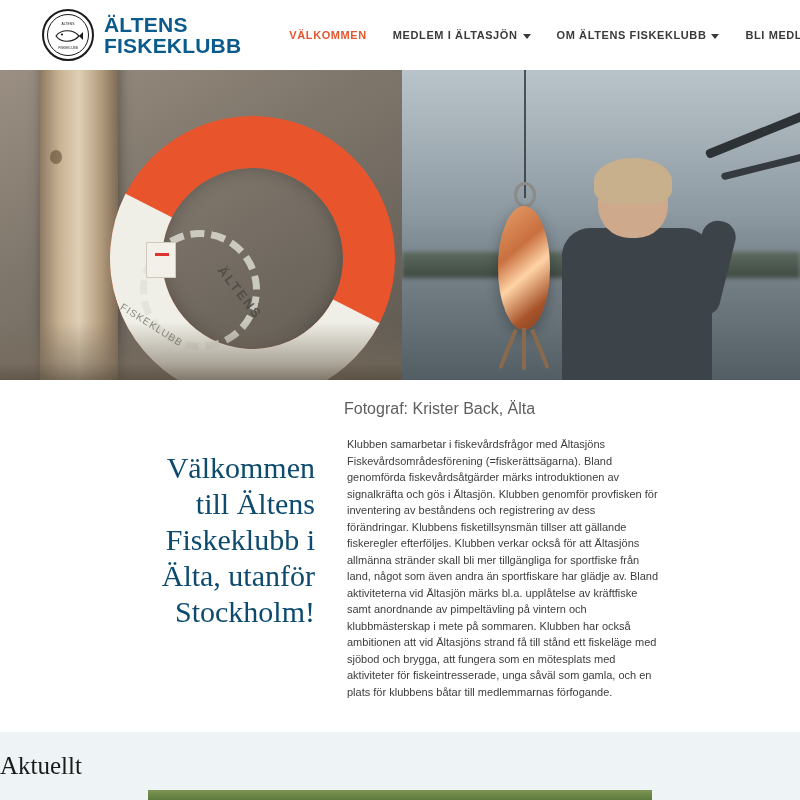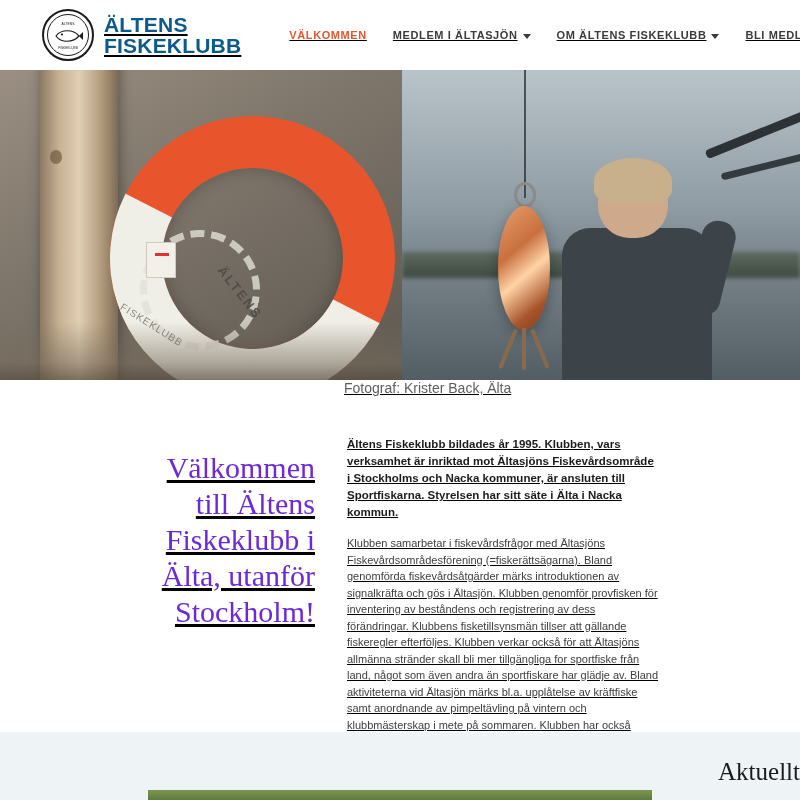--- a/index.html
+++ b/index.html
@@ -3,21 +3,21 @@
 <meta charset="utf-8">
 <style>
   * { box-sizing: border-box; margin: 0; padding: 0; }
   html, body {
     width: 800px;
     height: 800px;
     overflow: hidden;
     background: #ffffff;
     font-family: "Liberation Sans", sans-serif;
   }
-  .page { width: 800px; height: 800px; position: relative; overflow: hidden; text-decoration: underline; }
+  .page { width: 800px; height: 800px; position: relative; overflow: hidden; }
 
   
   .header {
     height: 70px;
     display: flex;
     align-items: center;
     padding: 0 18px 0 42px;
     background: #ffffff;
     position: relative;
     z-index: 5;
@@ -204,38 +204,38 @@
   }
   .treble i:nth-child(1){left:4px;transform:rotate(22deg);}
   .treble i:nth-child(2){left:20px;}
   .treble i:nth-child(3){left:36px;transform:rotate(-22deg);}
 
   
   .caption-bar {
     height: 38px;
     background: #fff;
     display: flex;
-    align-items: flex-start;
+    align-items: flex-end;
     padding-left: 344px;
-    font-size: 14px;
+    font-size: 16px;
     color: #5e5e5e;
   }
 
   
   .content {
     display: flex;
     padding: 18px 140px 0 140px;
     gap: 32px;
   }
   .col-left { width: 175px; flex: 0 0 175px; padding-top: 14px; }
   .big-head {
     font-family: "Liberation Serif", serif;
     font-size: 30px;
     line-height: 36px;
-    color: #6d28d9;
+    color: #0c4a6e;
     text-align: right;
     font-weight: 400;
   }
   .col-right { flex: 1; }
   .lead {
     font-size: 11.5px;
     line-height: 17px;
     font-weight: 700;
     color: #1b1b1b;
     margin-bottom: 14px;
@@ -248,25 +248,25 @@
   }
 
   
   .aktuellt {
     position: absolute;
     left: 0; bottom: 0;
     width: 800px; height: 68px;
     background: #eef3f6;
   }
   .aktuellt-title {
-    text-align: right;
+    text-align: left;
     font-family: "Liberation Serif", serif;
     font-size: 25px;
     color: #1b1b1b;
-    padding-top: 26px;
+    padding-top: 20px;
   }
   .aktuellt-img {
     position: absolute;
     left: 148px; bottom: 0; width: 504px; height: 10px;
     background: linear-gradient(180deg,#7e9553 0%,#5d7a3e 100%);
   }
 </style>
 </head>
 <body>
 
@@ -342,21 +342,20 @@
 
   <div class="caption-bar">
     <span>Fotograf: Krister Back, Älta</span>
   </div>
 
   <div class="content">
     <div class="col-left">
       <h1 class="big-head">Välkommen till Ältens Fiskeklubb i Älta, utanför Stockholm!</h1>
     </div>
     <div class="col-right">
-      <p class="lead">Ältens Fiskeklubb bildades år 1995. Klubben, vars verksamhet är inriktad mot Ältasjöns Fiskevårdsområde i Stockholms och Nacka kommuner, är ansluten till Sportfiskarna. Styrelsen har sitt säte i Älta i Nacka kommun.</p>
       <p class="para">Klubben samarbetar i fiskevårdsfrågor med Ältasjöns Fiskevårdsområdesförening (=fiskerättsägarna). Bland genomförda fiskevårdsåtgärder märks introduktionen av signalkräfta och gös i Ältasjön. Klubben genomför provfisken för inventering av beståndens och registrering av dess förändringar. Klubbens fisketillsynsmän tillser att gällande fiskeregler efterföljes. Klubben verkar också för att Ältasjöns allmänna stränder skall bli mer tillgängliga for sportfiske från land, något som även andra än sportfiskare har glädje av. Bland aktiviteterna vid Ältasjön märks bl.a. upplåtelse av kräftfiske samt anordnande av pimpeltävling på vintern och klubbmästerskap i mete på sommaren. Klubben har också ambitionen att vid Ältasjöns strand få till stånd ett fiskeläge med sjöbod och brygga, att fungera som en mötesplats med aktiviteter för fiskeintresserade, unga såväl som gamla, och en plats för klubbens båtar till medlemmarnas förfogande.</p>
 
     </div>
   </div>
 
   <div class="aktuellt">
     <div class="aktuellt-title">Aktuellt</div>
     <div class="aktuellt-img"></div>
   </div>
 

